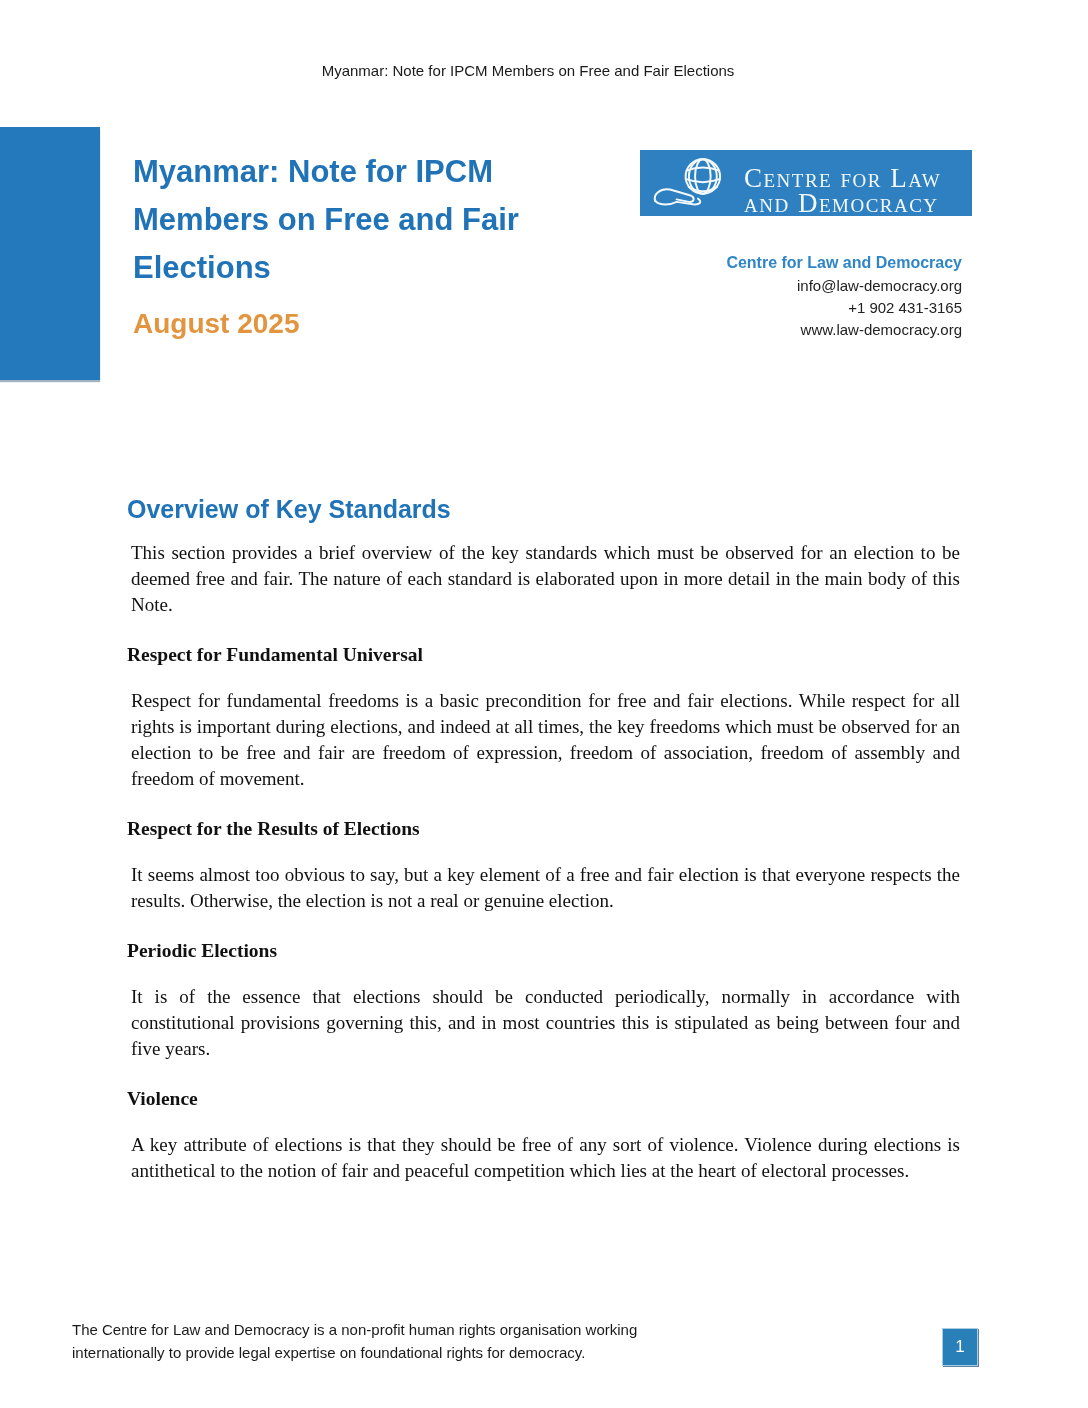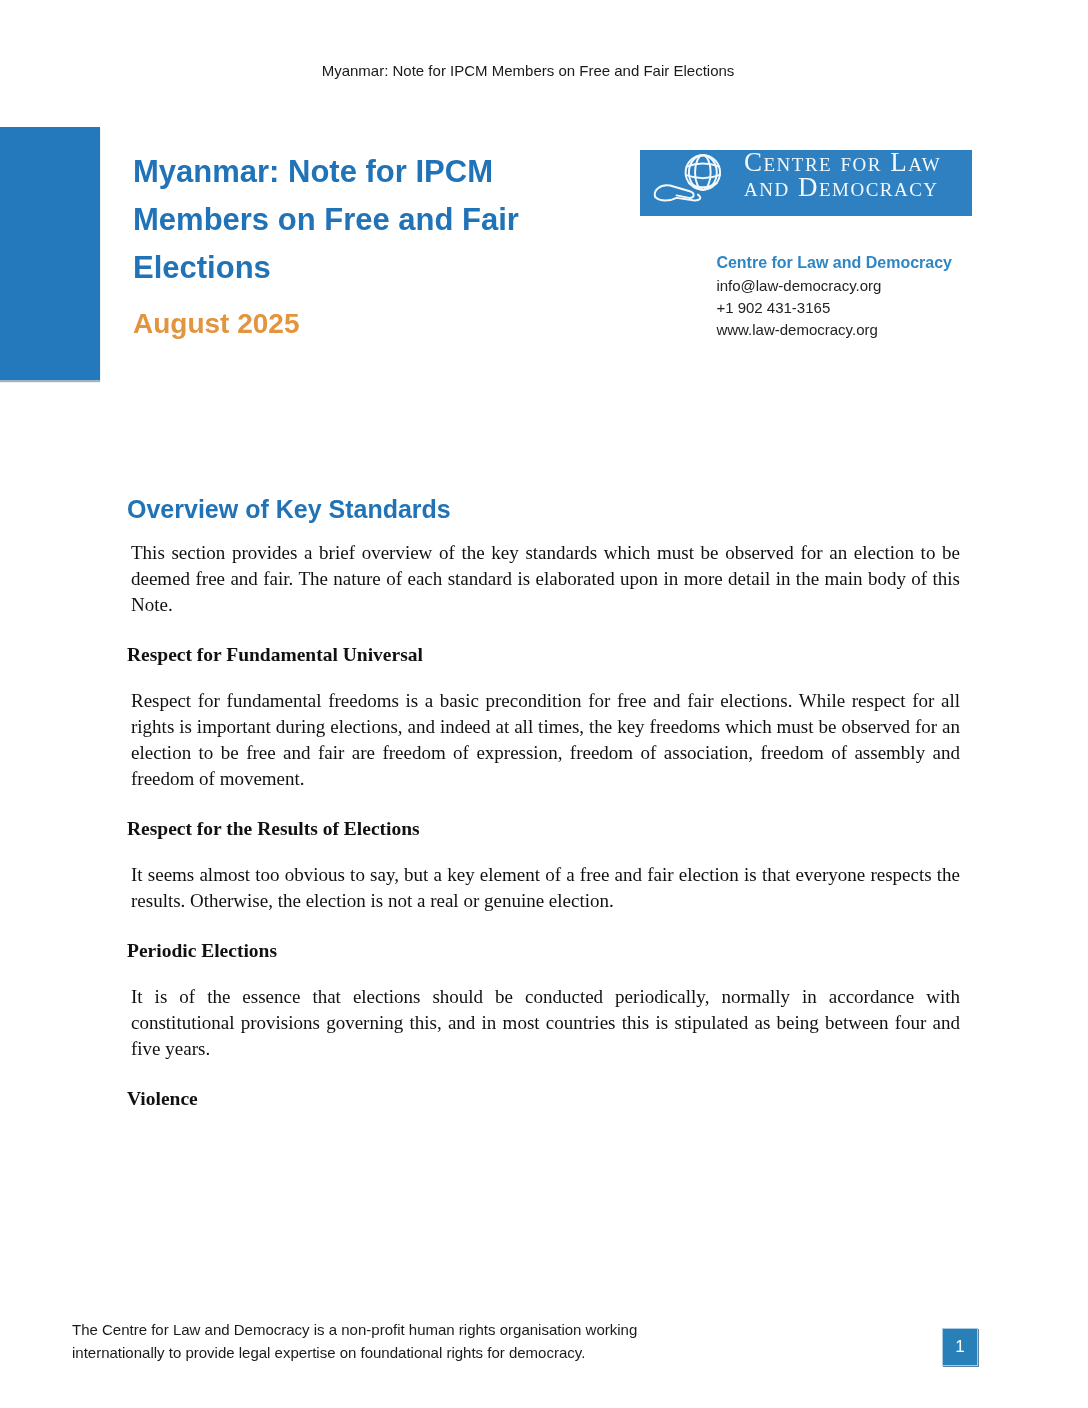--- a/index.html
+++ b/index.html
@@ -54,41 +54,41 @@
     color: #e2943e;
   }
 
   
   .logo {
     position: absolute;
     left: 640px; top: 150px;
     width: 332px; height: 66px;
     background: #2e80c0;
     display: flex;
-    align-items: flex-start;
+    align-items: flex-end;
     padding: 0 10px 0 12px;
   }
   .logo-icon { flex: 0 0 auto; margin-right: 10px; }
   .logo-text {
     color: #f2f8fc;
     font-family: "Liberation Serif", "DejaVu Serif", serif;
     font-variant: small-caps;
     letter-spacing: 1.5px;
     line-height: 25px;
     font-size: 27px;
     white-space: nowrap;
   }
   .logo-text .l1 { display: block; }
   .logo-text .l2 { display: block; }
 
   
   .contact {
     position: absolute;
-    right: 136px; top: 252px;
-    text-align: left;
+    right: 126px; top: 252px;
+    text-align: right;
     font-size: 15px;
     line-height: 22px;
     color: #222222;
   }
   .contact .org {
     color: #2e86c5;
     font-weight: bold;
     font-size: 16px;
     margin-bottom: 1px;
   }
@@ -199,20 +199,21 @@
     <h3>Respect for Fundamental Universal</h3>
     <p>Respect for fundamental freedoms is a basic precondition for free and fair elections. While respect for all rights is important during elections, and indeed at all times, the key freedoms which must be observed for an election to be free and fair are freedom of expression, freedom of association, freedom of assembly and freedom of movement.</p>
 
     <h3>Respect for the Results of Elections</h3>
     <p>It seems almost too obvious to say, but a key element of a free and fair election is that everyone respects the results. Otherwise, the election is not a real or genuine election.</p>
 
     <h3>Periodic Elections</h3>
     <p>It is of the essence that elections should be conducted periodically, normally in accordance with constitutional provisions governing this, and in most countries this is stipulated as being between four and five years.</p>
 
     <h3>Violence</h3>
+    <p>A key attribute of elections is that they should be free of any sort of violence. Violence during elections is antithetical to the notion of fair and peaceful competition which lies at the heart of electoral processes.</p>
 
   </div>
 
   <div class="footer">
     <div>The Centre for Law and Democracy is a non-profit human rights organisation working</div>
     <div>internationally to provide legal expertise on foundational rights for democracy.</div>
   </div>
 
   <div class="page-number">1</div>
 

